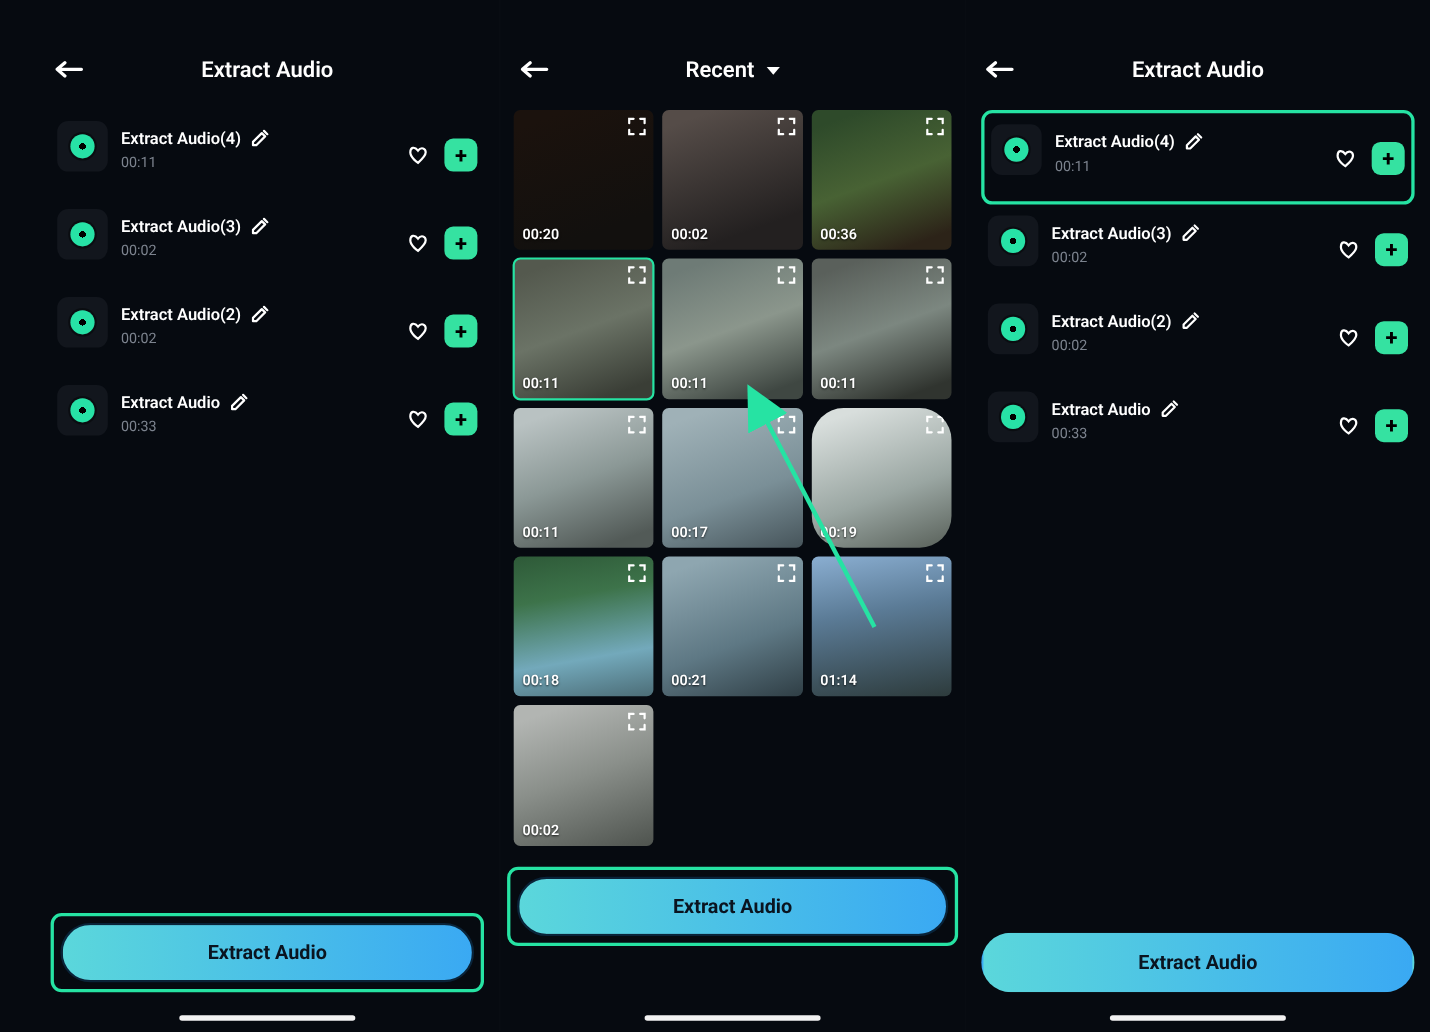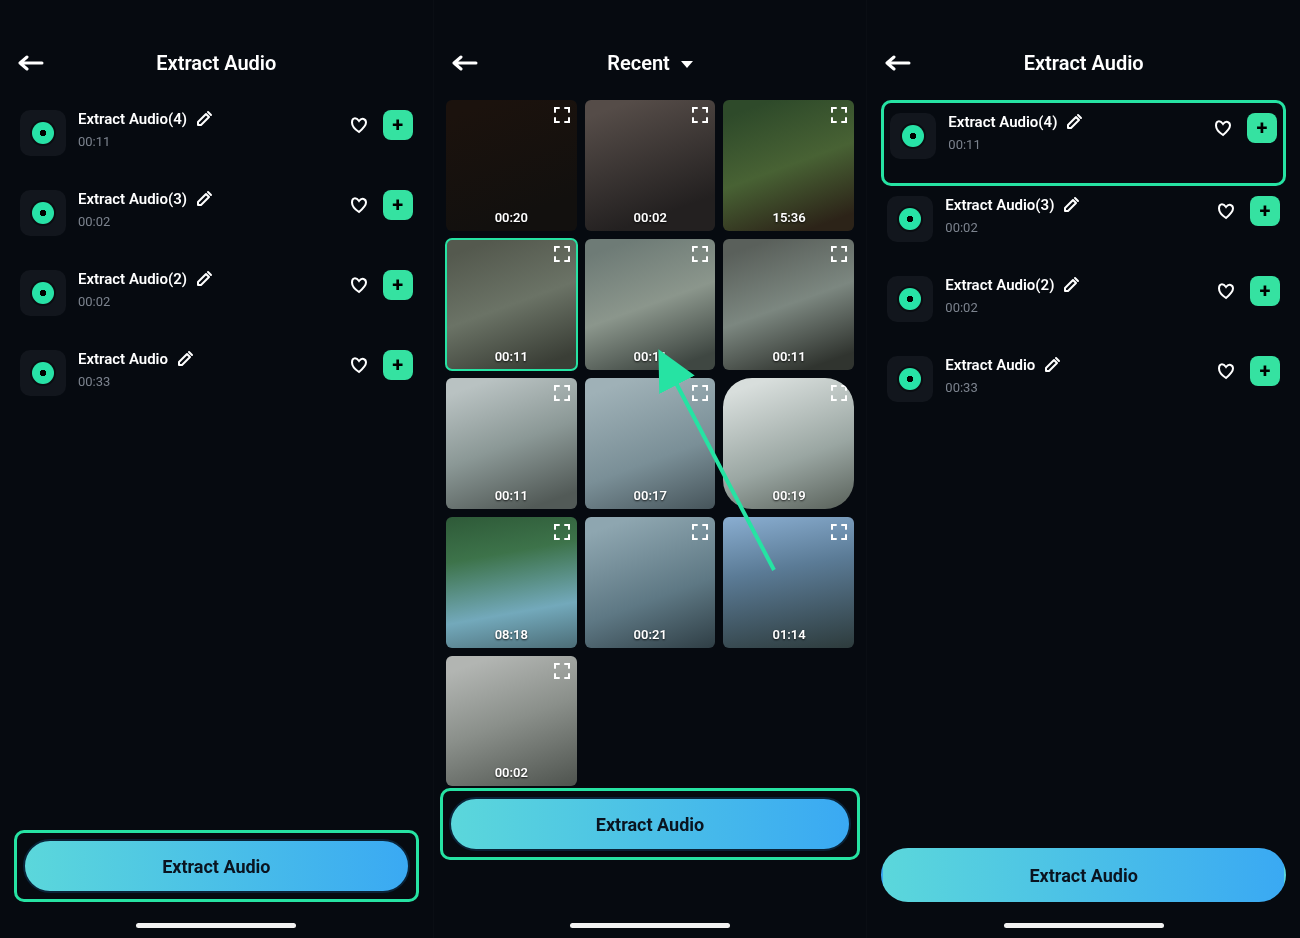--- a/index.html
+++ b/index.html
@@ -5,21 +5,21 @@
   * { box-sizing: border-box; margin: 0; padding: 0; }
   body {
     background: #060a10;
     font-family: -apple-system, BlinkMacSystemFont, "Segoe UI", Roboto, sans-serif;
     color: #fff;
     width: 1300px;
     height: 938px;
     overflow: hidden;
     position: relative;
   }
-  .screens { display: flex; width: 100%; height: 100%; }
+  .screens { display: flex; width: 100%; height: 100%; padding-left: 32px; }
   .screen {
     flex: 1 1 0;
     position: relative;
     display: flex;
     flex-direction: column;
     padding-top: 40px;
   }
   .screen + .screen { border-left: 1px solid rgba(255,255,255,0.02); }
 
   
@@ -54,21 +54,21 @@
     border-left: 6px solid transparent;
     border-right: 6px solid transparent;
     border-top: 7px solid #fff;
     vertical-align: middle;
   }
 
   
   .audio-list { padding: 0 14px; }
   .audio-item {
     display: flex;
-    align-items: flex-start;
+    align-items: flex-end;
     gap: 12px;
     padding: 10px 6px 24px 6px;
     position: relative;
   }
   .audio-thumb {
     width: 46px; height: 46px;
     border-radius: 10px;
     background: #12161d;
     display: flex;
     align-items: center;
@@ -181,21 +181,20 @@
     background-position: center;
   }
   .vclip .dur {
     position: absolute;
     left: 8px;
     bottom: 6px;
     font-size: 13px;
     font-weight: 600;
     color: #fff;
     text-shadow: 0 1px 2px rgba(0,0,0,0.8);
-    margin-left: 41px;
   }
   .vclip .expand {
     position: absolute;
     right: 6px;
     top: 6px;
     width: 18px; height: 18px;
   }
   .vclip.selected {
     outline: 2px solid #26e3a3;
     outline-offset: -1px;
@@ -367,21 +366,21 @@
                 <path d="M2 6V2h4M16 12v4h-4M12 2h4v4M6 16H2v-4" stroke="#fff" stroke-width="2" fill="none" stroke-linecap="round"></path>
               </svg></span>
           </div>
           <div class="vclip bg2">
             <span class="dur">00:02</span>
             <span class="expand"><svg viewBox="0 0 18 18" width="18" height="18">
                 <path d="M2 6V2h4M16 12v4h-4M12 2h4v4M6 16H2v-4" stroke="#fff" stroke-width="2" fill="none" stroke-linecap="round"></path>
               </svg></span>
           </div>
           <div class="vclip bg3">
-            <span class="dur">15:36</span>
+            <span class="dur">00:36</span>
             <span class="expand"><svg viewBox="0 0 18 18" width="18" height="18">
                 <path d="M2 6V2h4M16 12v4h-4M12 2h4v4M6 16H2v-4" stroke="#fff" stroke-width="2" fill="none" stroke-linecap="round"></path>
               </svg></span>
           </div>
           <div class="vclip bg5 selected">
             <span class="dur">00:11</span>
             <span class="expand"><svg viewBox="0 0 18 18" width="18" height="18">
                 <path d="M2 6V2h4M16 12v4h-4M12 2h4v4M6 16H2v-4" stroke="#fff" stroke-width="2" fill="none" stroke-linecap="round"></path>
               </svg></span>
           </div>
@@ -409,21 +408,21 @@
                 <path d="M2 6V2h4M16 12v4h-4M12 2h4v4M6 16H2v-4" stroke="#fff" stroke-width="2" fill="none" stroke-linecap="round"></path>
               </svg></span>
           </div>
           <div class="vclip bg10">
             <span class="dur">00:19</span>
             <span class="expand"><svg viewBox="0 0 18 18" width="18" height="18">
                 <path d="M2 6V2h4M16 12v4h-4M12 2h4v4M6 16H2v-4" stroke="#fff" stroke-width="2" fill="none" stroke-linecap="round"></path>
               </svg></span>
           </div>
           <div class="vclip bg11">
-            <span class="dur">08:18</span>
+            <span class="dur">00:18</span>
             <span class="expand"><svg viewBox="0 0 18 18" width="18" height="18">
                 <path d="M2 6V2h4M16 12v4h-4M12 2h4v4M6 16H2v-4" stroke="#fff" stroke-width="2" fill="none" stroke-linecap="round"></path>
               </svg></span>
           </div>
           <div class="vclip bg12">
             <span class="dur">00:21</span>
             <span class="expand"><svg viewBox="0 0 18 18" width="18" height="18">
                 <path d="M2 6V2h4M16 12v4h-4M12 2h4v4M6 16H2v-4" stroke="#fff" stroke-width="2" fill="none" stroke-linecap="round"></path>
               </svg></span>
           </div>

